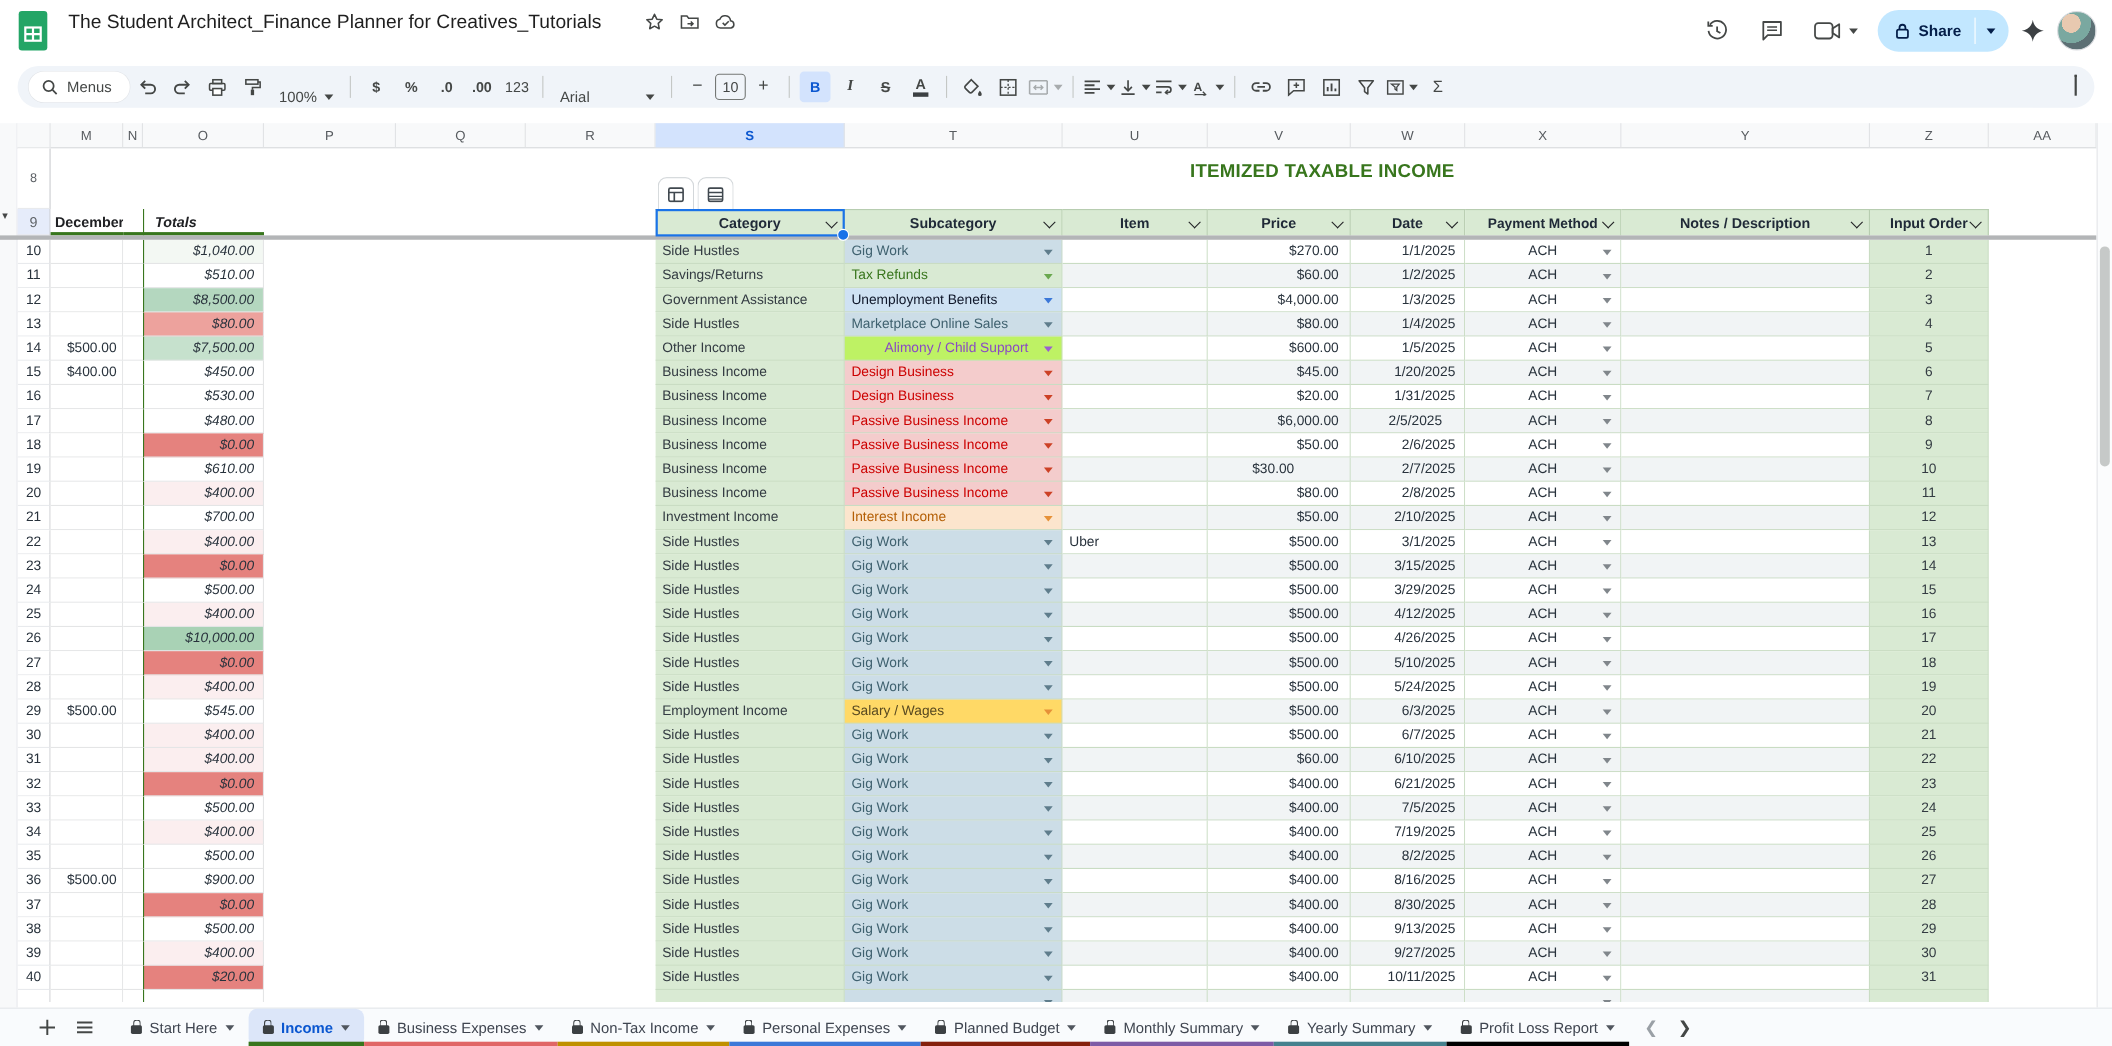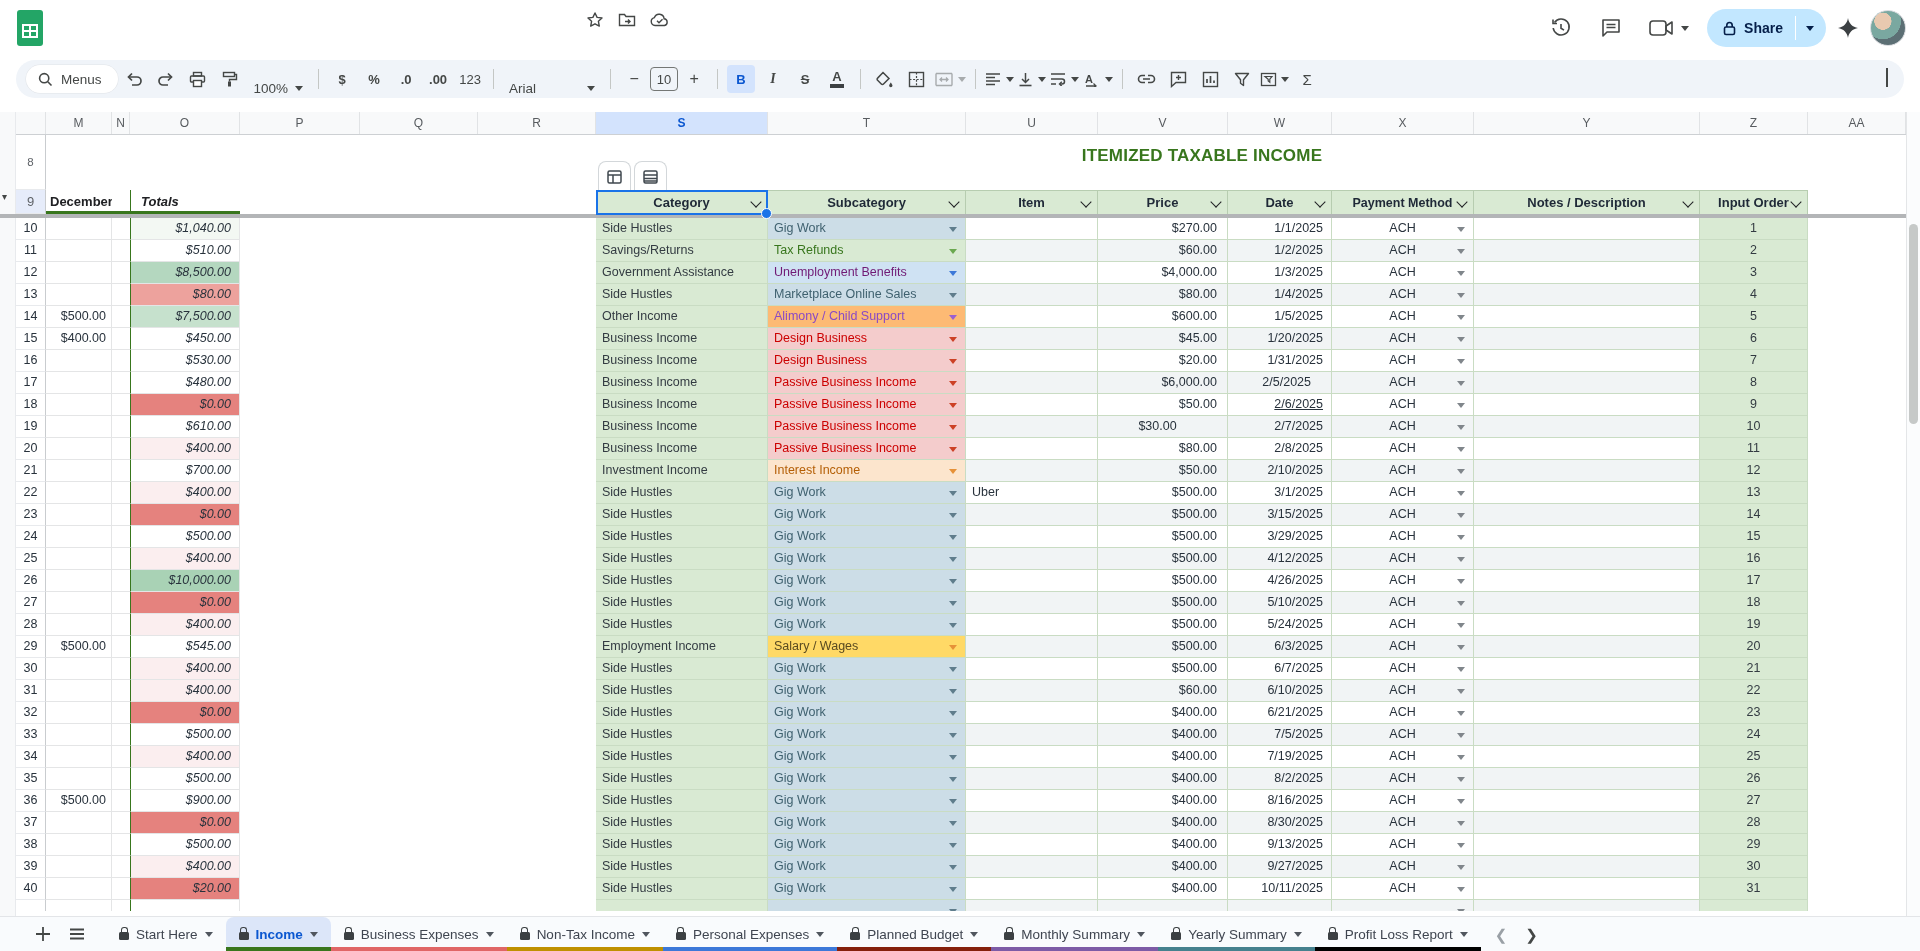--- a/index.html
+++ b/index.html
@@ -132,20 +132,21 @@
 
 <div class="abs" id="titlebar">
   <div class="abs" id="sheets-logo">
     <svg width="28" height="38" viewBox="0 0 28 38">
         <rect x="1" y="1" width="26" height="36" rx="3" fill="#23a566"></rect>
         <rect x="7" y="16" width="14" height="12" fill="none" stroke="#fff" stroke-width="2"></rect>
         <line x1="7" y1="22" x2="21" y2="22" stroke="#fff" stroke-width="2"></line>
         <line x1="14" y1="16" x2="14" y2="28" stroke="#fff" stroke-width="2"></line>
       </svg>
   </div>
+  <div class="abs" id="doc-title">The Student Architect_Finance Planner for Creatives_Tutorials</div>
   <div class="abs" id="title-icons">
     <span>
         <svg width="18" height="18" viewBox="0 0 18 18">
           <path d="M9 2l2.1 4.4 4.9.6-3.6 3.3.9 4.8L9 12.8l-4.3 2.3.9-4.8L2 7l4.9-.6z" fill="none" stroke="#444746" stroke-width="1.4" stroke-linejoin="round"></path>
         </svg>
       </span>
     <span>
         <svg width="18" height="16" viewBox="0 0 18 16">
           <path d="M1.5 2.5h5l1.5 2h8.5v9h-15z" fill="none" stroke="#444746" stroke-width="1.4"></path>
           <path d="M7 9.5h5m-2-2l2 2-2 2" stroke="#444746" stroke-width="1.4" fill="none"></path>
@@ -448,21 +449,21 @@
     </div>
     <div class="grow">
       <div class="cell rh-cell w-rh">12</div>
       <div class="cell lft m-col w-M"></div>
       <div class="cell lft n-col w-N"></div>
       <div class="cell lft o-col w-O" style="background: rgb(180, 215, 191);">$8,500.00</div>
       <div class="cell blank w-P"></div>
       <div class="cell blank w-Q"></div>
       <div class="cell blank w-R"></div>
       <div class="cell tbl cat w-S">Government Assistance</div>
-      <div class="cell tbl sub w-T" style="background: rgb(207, 226, 243); color: #701a75;">Unemployment Benefits<span class="tri" style="border-top-color: rgb(60, 120, 216);"></span></div>
+      <div class="cell tbl sub w-T" style="background: rgb(207, 226, 243); color: #0f172a;">Unemployment Benefits<span class="tri" style="border-top-color: rgb(60, 120, 216);"></span></div>
       <div class="cell tbl w-U" style="background: rgb(255, 255, 255); padding-left: 6px;"></div>
       <div class="cell tbl num w-V" style="background: rgb(255, 255, 255);">$4,000.00</div>
       <div class="cell tbl num w-W" style="background: rgb(255, 255, 255); padding-right: 8px;">1/3/2025</div>
       <div class="cell tbl ctr pay w-X" style="background: rgb(255, 255, 255);">ACH<span class="tri"></span></div>
       <div class="cell tbl w-Y" style="background: rgb(255, 255, 255);"></div>
       <div class="cell tbl ord w-Z">3</div>
       <div class="cell blank w-AA"></div>
     </div>
     <div class="grow">
       <div class="cell rh-cell w-rh">13</div>
@@ -484,21 +485,21 @@
     </div>
     <div class="grow">
       <div class="cell rh-cell w-rh">14</div>
       <div class="cell lft m-col w-M">$500.00</div>
       <div class="cell lft n-col w-N"></div>
       <div class="cell lft o-col w-O" style="background: rgb(198, 225, 205);">$7,500.00</div>
       <div class="cell blank w-P"></div>
       <div class="cell blank w-Q"></div>
       <div class="cell blank w-R"></div>
       <div class="cell tbl cat w-S">Other Income</div>
-      <div class="cell tbl sub w-T" style="background: #fdba74; color: rgb(138, 74, 196);">Alimony / Child Support<span class="tri" style="border-top-color: rgb(154, 95, 208);"></span></div>
+      <div class="cell tbl sub w-T" style="background: #bef264; color: rgb(138, 74, 196); text-align: center;">Alimony / Child Support<span class="tri" style="border-top-color: rgb(154, 95, 208);"></span></div>
       <div class="cell tbl w-U" style="background: rgb(255, 255, 255); padding-left: 6px;"></div>
       <div class="cell tbl num w-V" style="background: rgb(255, 255, 255);">$600.00</div>
       <div class="cell tbl num w-W" style="background: rgb(255, 255, 255); padding-right: 8px;">1/5/2025</div>
       <div class="cell tbl ctr pay w-X" style="background: rgb(255, 255, 255);">ACH<span class="tri"></span></div>
       <div class="cell tbl w-Y" style="background: rgb(255, 255, 255);"></div>
       <div class="cell tbl ord w-Z">5</div>
       <div class="cell blank w-AA"></div>
     </div>
     <div class="grow">
       <div class="cell rh-cell w-rh">15</div>
@@ -559,21 +560,21 @@
       <div class="cell lft m-col w-M"></div>
       <div class="cell lft n-col w-N"></div>
       <div class="cell lft o-col w-O" style="background: rgb(229, 130, 126);">$0.00</div>
       <div class="cell blank w-P"></div>
       <div class="cell blank w-Q"></div>
       <div class="cell blank w-R"></div>
       <div class="cell tbl cat w-S">Business Income</div>
       <div class="cell tbl sub w-T" style="background: rgb(244, 204, 204); color: rgb(204, 0, 0);">Passive Business Income<span class="tri" style="border-top-color: rgb(204, 65, 37);"></span></div>
       <div class="cell tbl w-U" style="background: rgb(255, 255, 255); padding-left: 6px;"></div>
       <div class="cell tbl num w-V" style="background: rgb(255, 255, 255);">$50.00</div>
-      <div class="cell tbl num w-W" style="background: rgb(255, 255, 255); padding-right: 8px; text-decoration: underline;">2/6/2025</div>
+      <div class="cell tbl num w-W" style="background: rgb(255, 255, 255); padding-right: 8px;">2/6/2025</div>
       <div class="cell tbl ctr pay w-X" style="background: rgb(255, 255, 255);">ACH<span class="tri"></span></div>
       <div class="cell tbl w-Y" style="background: rgb(255, 255, 255);"></div>
       <div class="cell tbl ord w-Z">9</div>
       <div class="cell blank w-AA"></div>
     </div>
     <div class="grow">
       <div class="cell rh-cell w-rh">19</div>
       <div class="cell lft m-col w-M"></div>
       <div class="cell lft n-col w-N"></div>
       <div class="cell lft o-col w-O">$610.00</div>

